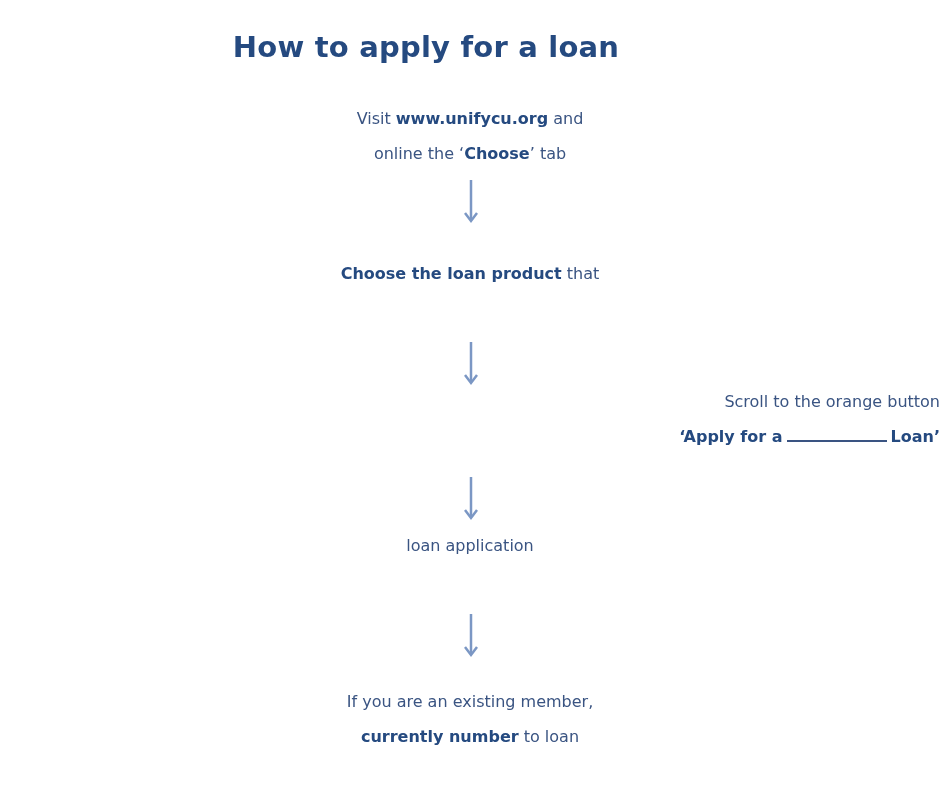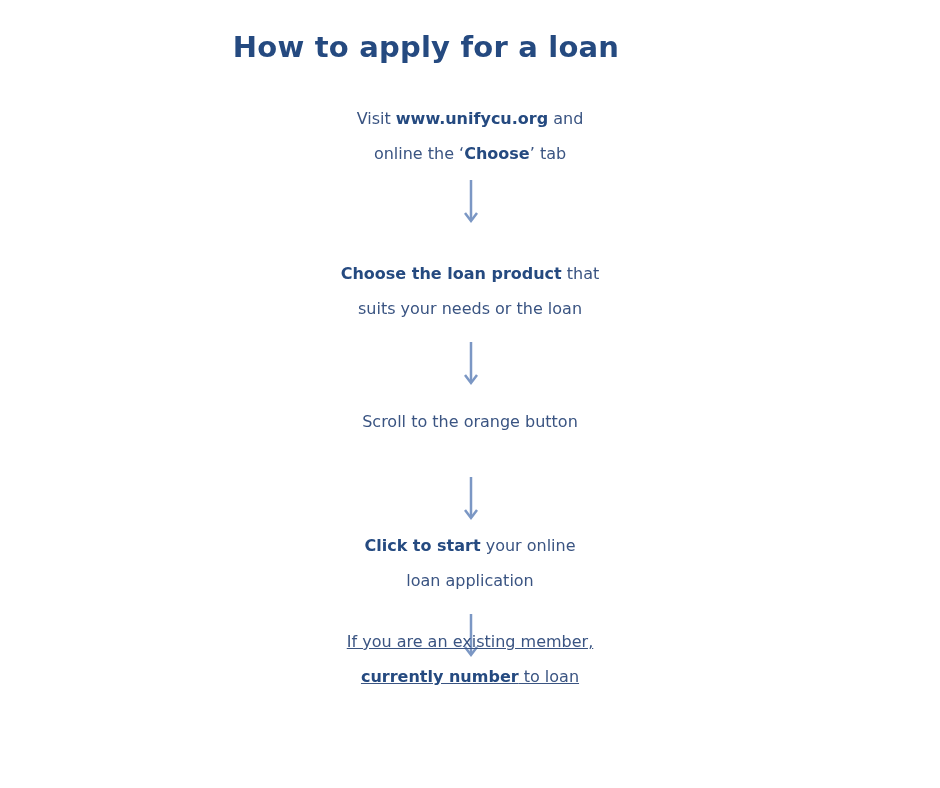--- a/index.html
+++ b/index.html
@@ -36,43 +36,42 @@
   <div><span>online the ‘</span><b>Choose</b><span>’ tab</span></div>
 </div>
 
 <svg class="arrow" style="top:178px;" viewBox="0 0 20 46">
   <line x1="10" y1="2" x2="10" y2="42" stroke="#7b97c4" stroke-width="2.5"></line>
   <polyline points="4,35 10,43 16,35" fill="none" stroke="#7b97c4" stroke-width="2.5"></polyline>
 </svg>
 
 <div class="step" style="top:242px;margin-top:14px;">
   <div><b>Choose the loan product</b><span> that</span></div>
-  <div><span>suits your needs or the loan</span></div>
 </div>
 
 <svg class="arrow" style="top:340px;" viewBox="0 0 20 46">
   <line x1="10" y1="2" x2="10" y2="42" stroke="#7b97c4" stroke-width="2.5"></line>
   <polyline points="4,35 10,43 16,35" fill="none" stroke="#7b97c4" stroke-width="2.5"></polyline>
 </svg>
 
-<div class="step" style="top:404px;">
+<div class="step" style="top:384px;text-align:right;">
   <div><span>Scroll to the orange button</span></div>
+  <div><b>‘Apply for a</b><span class="blank"></span><b>Loan’</b></div>
 </div>
 
 <svg class="arrow" style="top:475px;" viewBox="0 0 20 46">
   <line x1="10" y1="2" x2="10" y2="42" stroke="#7b97c4" stroke-width="2.5"></line>
   <polyline points="4,35 10,43 16,35" fill="none" stroke="#7b97c4" stroke-width="2.5"></polyline>
 </svg>
 
 <div class="step" style="top:528px;">
-  <div><b>Click to start</b><span> your online</span></div>
   <div><span>loan application</span></div>
 </div>
 
 <svg class="arrow" style="top:612px;" viewBox="0 0 20 46">
   <line x1="10" y1="2" x2="10" y2="42" stroke="#7b97c4" stroke-width="2.5"></line>
   <polyline points="4,35 10,43 16,35" fill="none" stroke="#7b97c4" stroke-width="2.5"></polyline>
 </svg>
 
-<div class="step" style="top:624px;text-decoration:underline;">
+<div class="step" style="top:684px;">
   <div><span>If you are an existing member,</span></div>
   <div><b>currently number</b><span> to loan</span></div>
 </div>
 
 </body></html>

